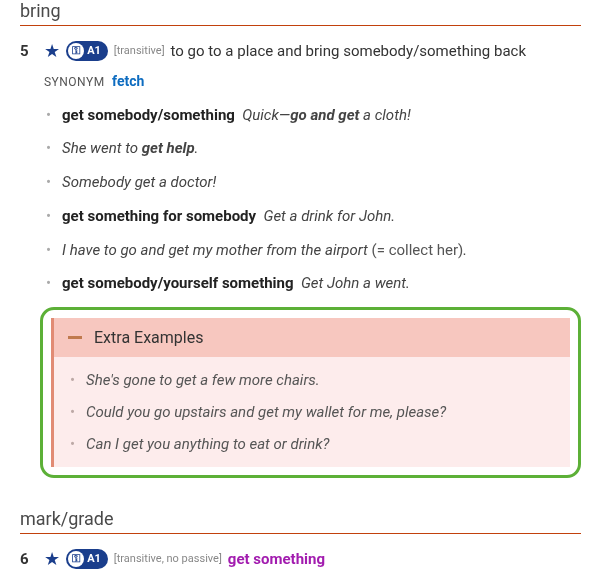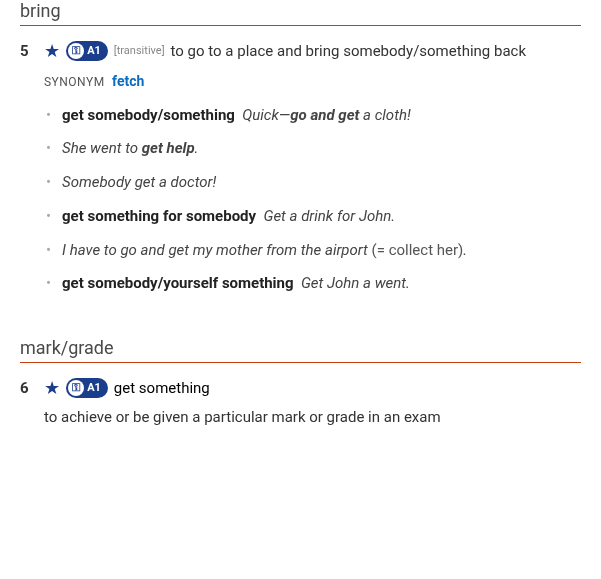--- a/index.html
+++ b/index.html
@@ -69,21 +69,21 @@
   .level-pill {
     color: #fff;
     font-size: 11px;
     font-weight: 700;
     padding: 0 5px 0 3px;
   }
   .grammar {
     color: #888;
     font-size: 11px;
   }
-  .pattern-inline { font-weight: 400; color: #000000; }
+  .pattern-inline { font-weight: 700; color: #a21caf; }
   .def-text { color: #333; }
   .syn-row {
     margin-top: 10px;
     font-size: 12px;
     letter-spacing: 0.04em;
     color: #555;
   }
   .syn-label { font-weight: 400; color: #555; text-align: center; }
   .syn-link {
     color: #0d6cc0;
@@ -212,32 +212,46 @@
         <span class="pattern">get something for somebody</span>&nbsp;&nbsp;<span>Get a drink for John.</span>
       </li>
       <li>
         <span>I have to go and get my mother from the airport </span><span class="gloss">(= collect her)</span><span>.</span>
       </li>
       <li>
         <span class="pattern">get somebody/yourself something</span>&nbsp;&nbsp;<span>Get John a went.</span>
       </li>
     </ul>
 
+    <div class="extra-wrap">
+      <div class="extra-box">
+        <div class="extra-header">
+          <span class="collapse-icon"></span>
+          <span class="extra-title">Extra Examples</span>
+        </div>
+        <ul class="extra-list">
+          <li>She's gone to get a few more chairs.</li>
+          <li>Could you go upstairs and get my wallet for me, please?</li>
+          <li>Can I get you anything to eat or drink?</li>
+        </ul>
+      </div>
+    </div>
   </div>
 </div>
 
 <h2 class="section-heading later">mark/grade</h2>
 
 <div class="sense">
   <div class="sense-num">6</div>
   <div class="sense-body">
     <div class="def-line">
       <span class="star">★</span>
       <span class="key-badge">
         <span class="key-circle">⚿</span>
         <span class="level-pill">A1</span>
       </span>
+      <span class="grammar">[transitive, no passive]</span>
       <span class="pattern-inline">get something</span>
       <span class="def-text">to achieve or be given a particular mark or grade in an exam</span>
     </div>
 
   </div>
 </div>
 
 </body></html>

